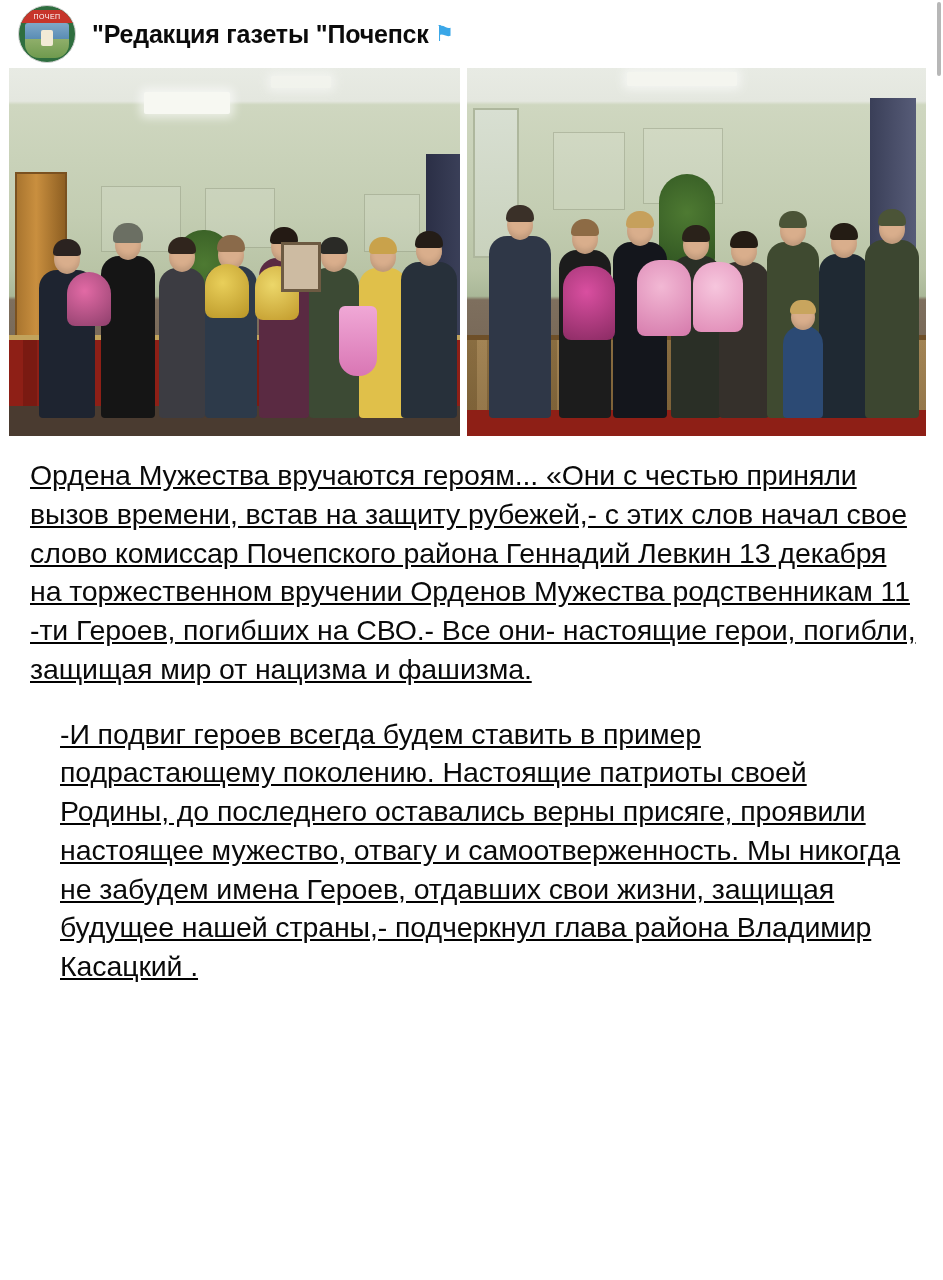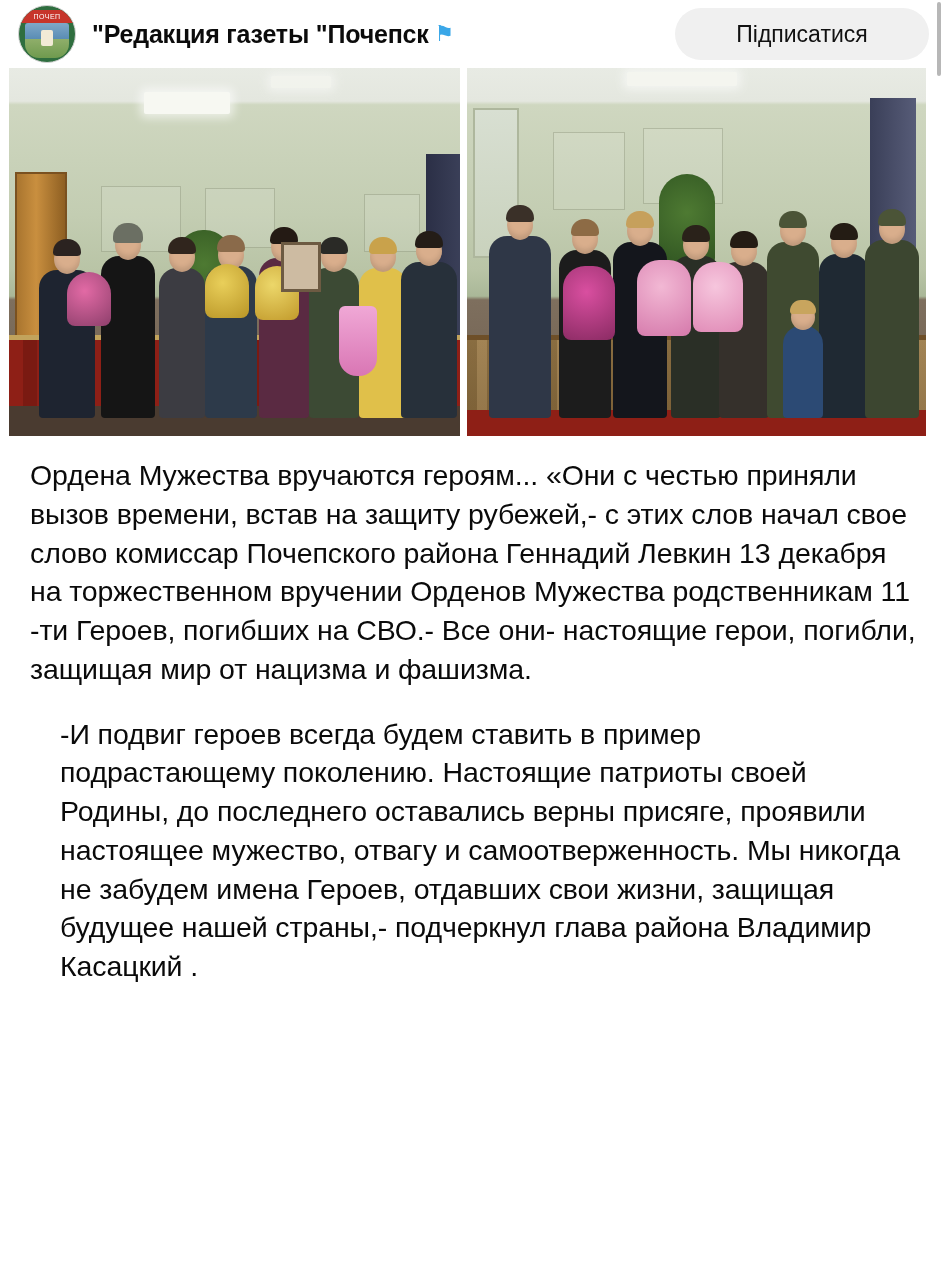--- a/index.html
+++ b/index.html
@@ -210,20 +210,21 @@
     position: absolute;
     width: 44px;
     height: 54px;
     border-radius: 22px 22px 8px 8px;
   }
 
   
   .post {
     padding: 20px 26px 0 30px;
     box-sizing: border-box;
+    text-decoration: underline;
   }
   .post p {
     margin: 0;
     font-size: 28.5px;
     line-height: 1.36;
     color: #0a0a0a;
     letter-spacing: -0.1px;
   }
   .post p + p { margin-top: 26px; margin-left: 30px; }
 </style>
@@ -235,21 +236,20 @@
   <div class="avatar">
     <div class="crest-top">ПОЧЕП</div>
     <div class="crest-body"></div>
     <div class="crest-tower"></div>
   </div>
 
   <div class="channel-title">"Редакция газеты "Почепск</div>
 
   <span class="verified-flag">⚑</span>
 
-  <button class="subscribe-btn">Підписатися</button>
 
   <div class="scroll-indicator"></div>
 </div>
 
 <div class="photos">
 
   <div class="photo left">
     <div class="room"></div>
 
     <div class="ceilingLight" style="left:135px;top:24px;width:86px;height:22px;"></div>

